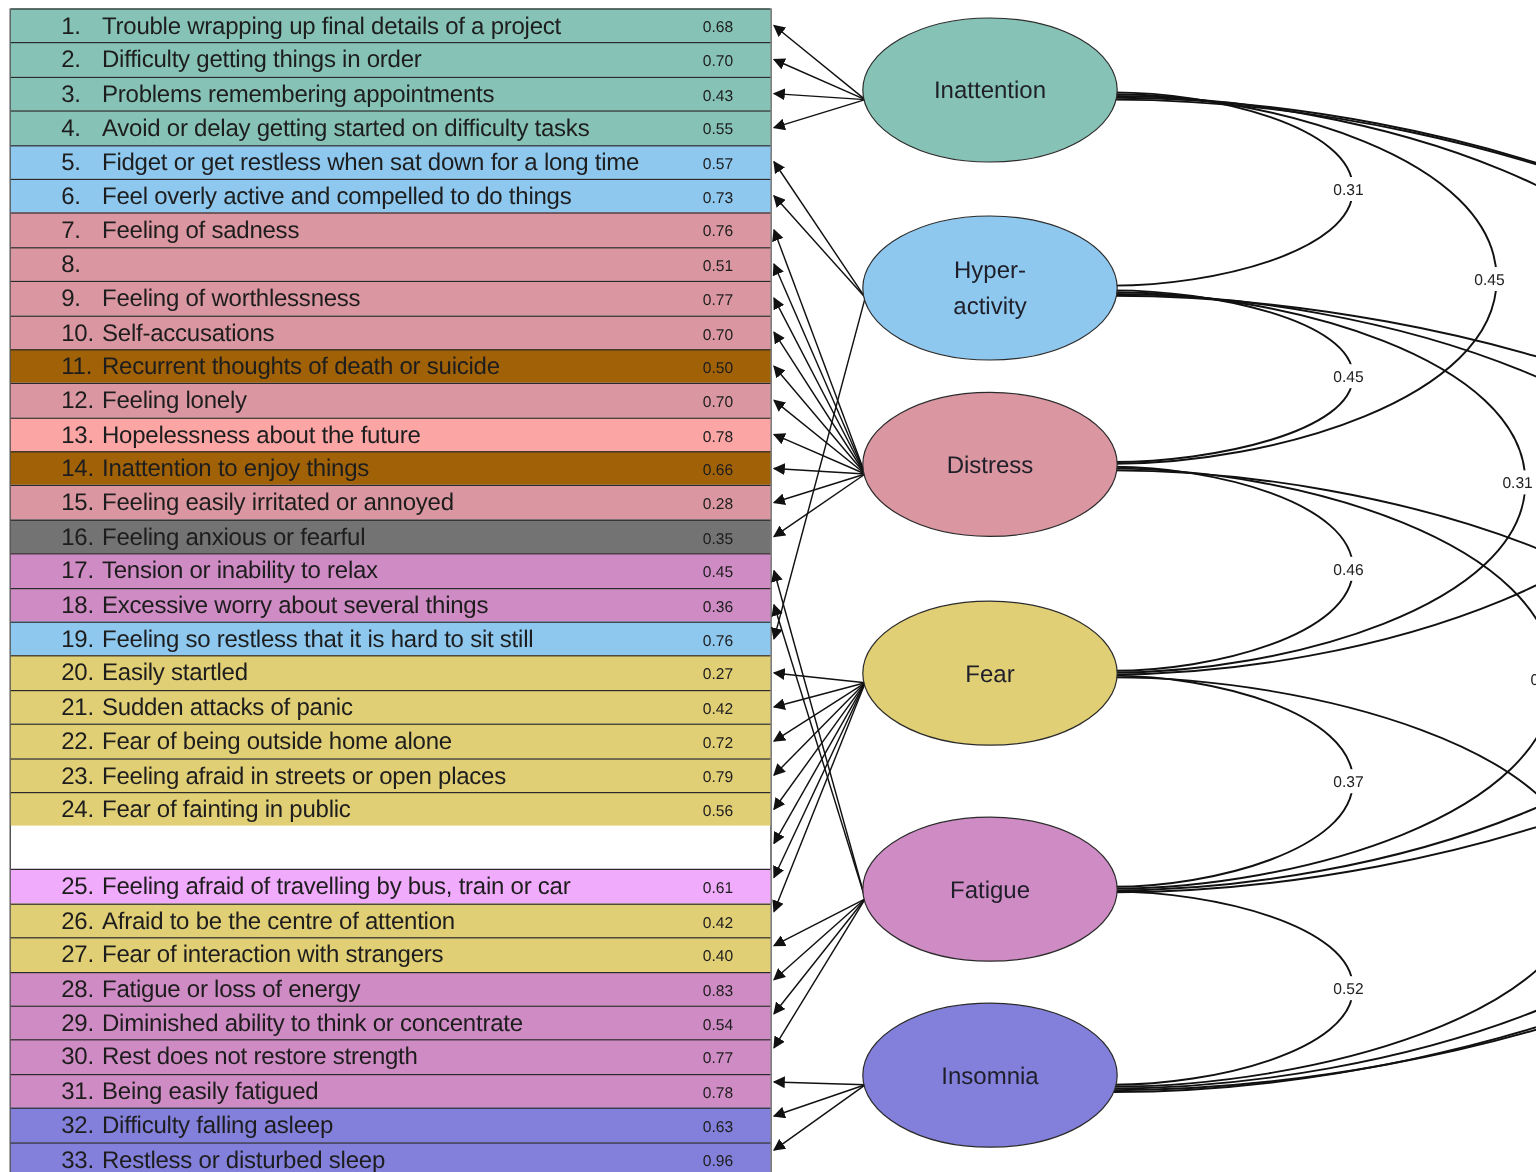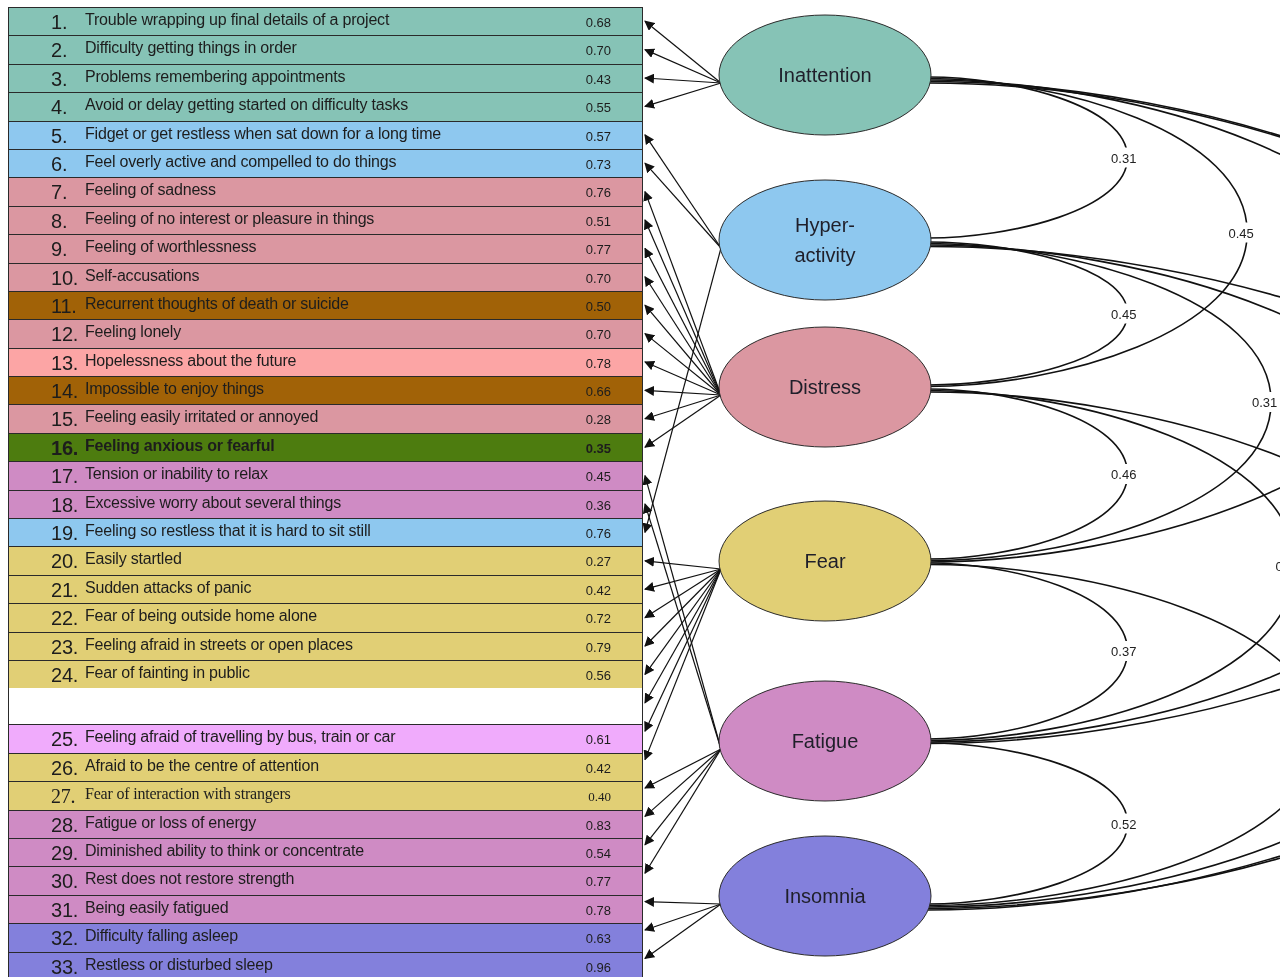--- a/index.html
+++ b/index.html
@@ -2,21 +2,21 @@
 <html><head>
 <meta charset="utf-8">
 <style>
   html, body { margin:0; padding:0; background:#ffffff; }
   body { width:1280px; height:977px; position:relative; overflow:hidden;
          font-family:"Liberation Sans", "DejaVu Sans", sans-serif; }
   #items { position:absolute; left:8px; top:7px; width:633px; border-left:1px solid #2a2a2a; border-right:1px solid #2a2a2a; }
   .row { position:relative; height:27.4px; border-top:1px solid #2a2a2a; box-sizing:content-box; }
   .row:last-child { border-bottom:6px solid #4c1d95;font-style:italic; }
   .row .num { position:absolute; left:42px; top:3px; font-size:20px; color:#1d1d1d; letter-spacing:-0.2px; }
-  .row .txt { position:absolute; left:76px; top:3px; font-size:16px; color:#1d1d1d; white-space:nowrap; letter-spacing:-0.2px; }
+  .row .txt { position:absolute; left:76px; top:3px; font-size:20px; color:#1d1d1d; white-space:nowrap; letter-spacing:-0.2px; }
   .row .load { position:absolute; right:31px; top:7px; font-size:13px; color:#1d1d1d; }
   #diagram { position:absolute; left:0; top:0; width:1280px; height:977px; pointer-events:none; }
   .fac-label { font-size:20px; fill:#1f1f2a; text-anchor:middle; font-family:"Liberation Sans", sans-serif; }
   .corr-label { font-size:13px; fill:#222; text-anchor:middle; font-family:"Liberation Sans", sans-serif; }
 </style>
 </head>
 <body>
 
 <div id="items">
     <div class="row" style="background: rgb(134, 195, 182);">
@@ -49,21 +49,20 @@
       <span class="txt">Feel overly active and compelled to do things</span>
       <span class="load">0.73</span>
     </div>
     <div class="row" style="background: rgb(219, 151, 161);">
       <span class="num">7.</span>
       <span class="txt">Feeling of sadness</span>
       <span class="load">0.76</span>
     </div>
     <div class="row" style="background: rgb(219, 151, 161);">
       <span class="num">8.</span>
-      <span class="txt">Feeling of no interest or pleasure in things</span>
       <span class="load">0.51</span>
     </div>
     <div class="row" style="background: rgb(219, 151, 161);">
       <span class="num">9.</span>
       <span class="txt">Feeling of worthlessness</span>
       <span class="load">0.77</span>
     </div>
     <div class="row" style="background: rgb(219, 151, 161);">
       <span class="num">10.</span>
       <span class="txt">Self-accusations</span>
@@ -79,29 +78,29 @@
       <span class="txt">Feeling lonely</span>
       <span class="load">0.70</span>
     </div>
     <div class="row" style="background: #fca5a5;">
       <span class="num">13.</span>
       <span class="txt">Hopelessness about the future</span>
       <span class="load">0.78</span>
     </div>
     <div class="row" style="background: #a16207;">
       <span class="num">14.</span>
-      <span class="txt">Impossible to enjoy things</span>
+      <span class="txt">Inattention to enjoy things</span>
       <span class="load">0.66</span>
     </div>
     <div class="row" style="background: rgb(219, 151, 161);">
       <span class="num">15.</span>
       <span class="txt">Feeling easily irritated or annoyed</span>
       <span class="load">0.28</span>
     </div>
-    <div class="row" style="background: #4d7c0f; font-weight: bold;">
+    <div class="row" style="background: #737373;">
       <span class="num">16.</span>
       <span class="txt">Feeling anxious or fearful</span>
       <span class="load">0.35</span>
     </div>
     <div class="row" style="background: rgb(207, 139, 196);">
       <span class="num">17.</span>
       <span class="txt">Tension or inability to relax</span>
       <span class="load">0.45</span>
     </div>
     <div class="row" style="background: rgb(207, 139, 196);">
@@ -142,21 +141,21 @@
     <div class="row" style="background: #f0abfc; margin-top: 36px;">
       <span class="num">25.</span>
       <span class="txt">Feeling afraid of travelling by bus, train or car</span>
       <span class="load">0.61</span>
     </div>
     <div class="row" style="background: rgb(225, 207, 117);">
       <span class="num">26.</span>
       <span class="txt">Afraid to be the centre of attention</span>
       <span class="load">0.42</span>
     </div>
-    <div class="row" style="background: rgb(225, 207, 117); font-family: Liberation Serif, serif;">
+    <div class="row" style="background: rgb(225, 207, 117);">
       <span class="num">27.</span>
       <span class="txt">Fear of interaction with strangers</span>
       <span class="load">0.40</span>
     </div>
     <div class="row" style="background: rgb(207, 139, 196);">
       <span class="num">28.</span>
       <span class="txt">Fatigue or loss of energy</span>
       <span class="load">0.83</span>
     </div>
     <div class="row" style="background: rgb(207, 139, 196);">

